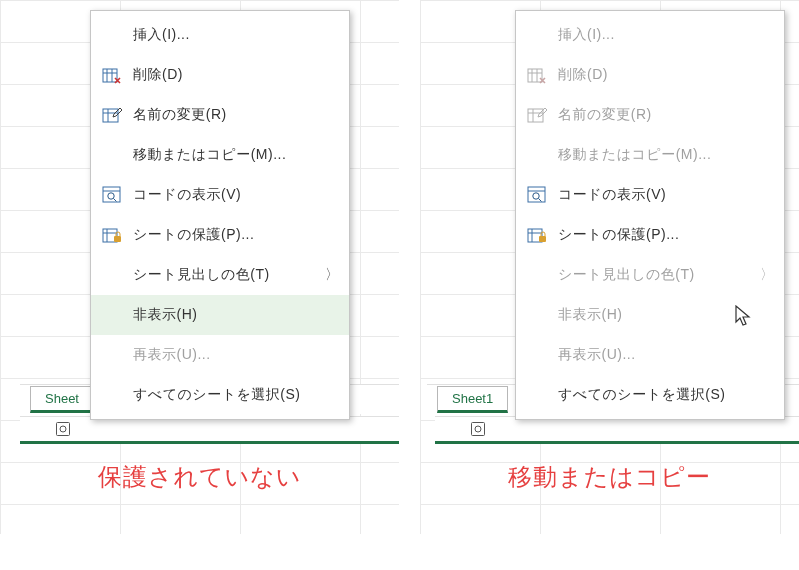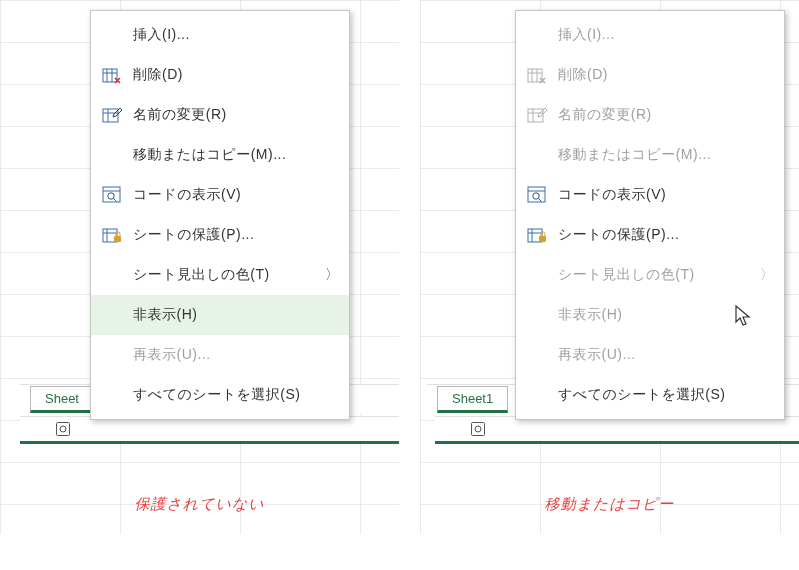--- a/index.html
+++ b/index.html
@@ -116,28 +116,27 @@
     display: flex;
     align-items: center;
     padding-left: 36px;
     z-index: 2;
   }
   .panel.left .status-strip { left: 20px; }
   .panel.right .status-strip { left: 15px; }
 
   .caption {
     position: absolute;
-    bottom: 20px;
+    bottom: 41px;
     width: 100%;
     text-align: center;
     color: #e64040;
-    font-size: 15px;
+    font-size: 24px;
     letter-spacing: 1px;
     z-index: 3;
-    font-style: italic;
   }
 
   .cursor {
     position: absolute;
     top: 305px;
     left: 315px;
     z-index: 10;
     color: #444;
   }
 

